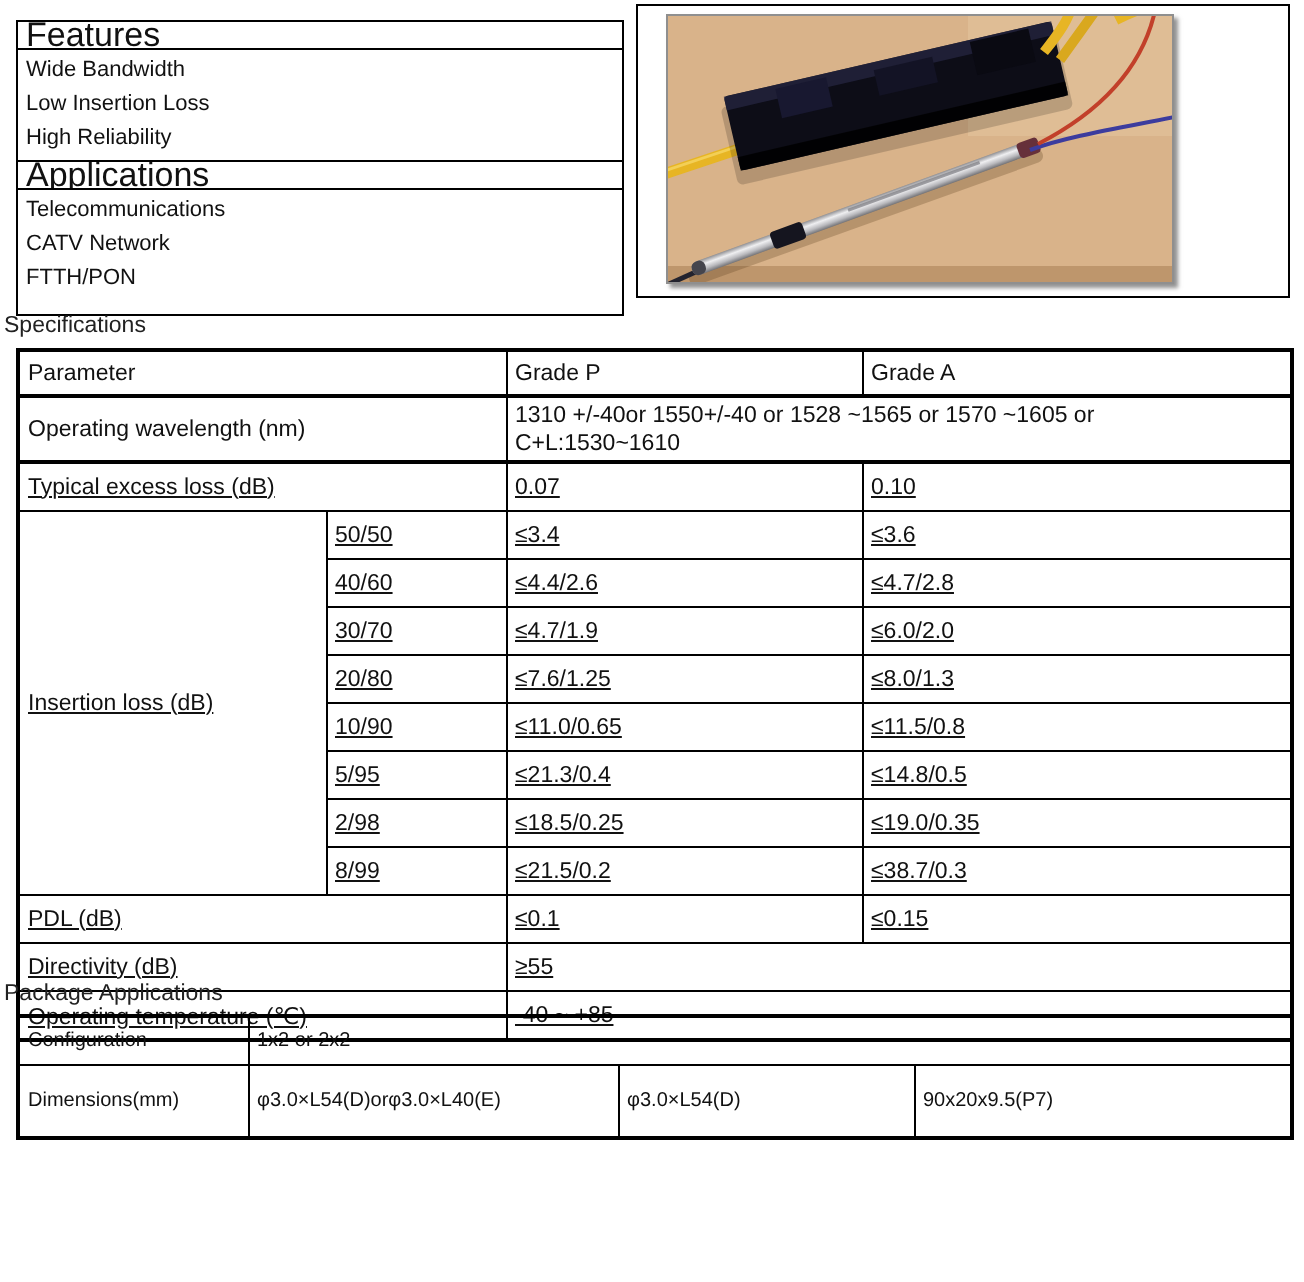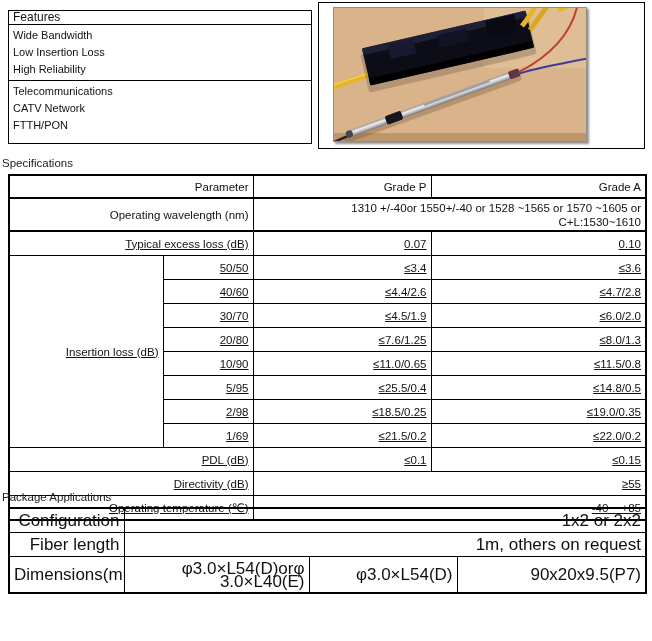--- a/index.html
+++ b/index.html
@@ -2,27 +2,27 @@
 <html><head>
 <meta charset="utf-8">
 <style>
   html,body{margin:0;padding:0;}
   body{
     width:652px;height:641px;background:#ffffff;position:relative;
     font-family:"Liberation Sans","DejaVu Sans",sans-serif;color:#111;
     overflow:hidden;
   }
   table{border-collapse:collapse;table-layout:fixed;}
-  td{border:1px solid #000;font-size:11.5px;text-align:right;
+  td{border:1px solid #000;font-size:11.5px;text-align:left;
      padding:1px 4px;vertical-align:middle;color:#111;overflow:hidden;}
 
   
   #features-table{position:absolute;left:8px;top:10px;width:304px;}
   #features-table td{text-align:left;padding:0 0 0 4px;}
-  #features-table td.hd{height:13px;line-height:13px;font-size:12px;}
+  #features-table td.hd{height:13px;line-height:13px;font-size:17px;}
   #features-table td.items{font-size:11px;line-height:17px;padding:2px 0 2px 4px;vertical-align:top;}
   #features-table td.items1{height:50px;margin-top:36px;}
   #features-table td.items2{height:58px;}
 
   
   #photo-cell{position:absolute;left:318px;top:2px;width:325px;height:145px;
     border:1px solid #000;background:#fff;}
   #photo-frame{position:absolute;left:14px;top:4px;width:252px;height:133px;
     border:1px solid #8f8f8f;box-shadow:2px 2px 2px rgba(110,110,110,.75);
     overflow:hidden;background:#d9b38a;}
@@ -35,41 +35,44 @@
   
   #spec-table{position:absolute;left:8px;top:174px;width:637px;border:2px solid #000;}
   #spec-table tr.h19 td{height:19px;}
   #spec-table tr.h21 td{height:21px;text-decoration:underline;}
   #spec-table tr.wl td{height:29px;line-height:14px;}
   #spec-table tr.thickb td{border-bottom-width:2px;}
   .wl-span{display:inline-block;max-width:340px;}
 
   
   #pkg-table{position:absolute;left:8px;top:507px;width:637px;border:2px solid #000;}
-  #pkg-table td{font-size:17px;}
+  #pkg-table td{font-size:10px;}
   #pkg-table tr.h21 td{height:21px;}
   #pkg-table tr.h29 td{height:29px;line-height:13px;}
   #pkg-table tr.h33 td{height:33px;line-height:13px;}
   .wrap-150{display:inline-block;max-width:125px;}
   .wrap-dim{display:inline-block;max-width:132px;word-break:break-all;}
 </style>
 </head>
 <body>
 
 <table id="features-table">
   <tbody>
       <tr>
         <td class="hd">Features</td>
       </tr>
   <tr>
         <td class="items items1">
     <div>Wide Bandwidth</div>
     <div>Low Insertion Loss</div>
     <div>High Reliability</div>
   </td>
+      </tr>
+  <tr>
+        <td class="hd">Applications</td>
       </tr>
   <tr>
         <td class="items items2">
     <div>Telecommunications</div>
     <div>CATV Network</div>
     <div>FTTH/PON</div>
   </td>
       </tr>
 </tbody>
   </table>
@@ -159,47 +162,47 @@
     <td>≤3.4</td>
     <td>≤3.6</td>
   </tr>
   <tr class="h21">
     <td>40/60</td>
     <td>≤4.4/2.6</td>
     <td>≤4.7/2.8</td>
   </tr>
   <tr class="h21">
     <td>30/70</td>
-    <td>≤4.5/1.9</td>
+    <td>≤4.7/1.9</td>
     <td>≤6.0/2.0</td>
   </tr>
   <tr class="h21">
     <td>20/80</td>
     <td>≤7.6/1.25</td>
     <td>≤8.0/1.3</td>
   </tr>
   <tr class="h21">
     <td>10/90</td>
     <td>≤11.0/0.65</td>
     <td>≤11.5/0.8</td>
   </tr>
   <tr class="h21">
     <td>5/95</td>
-    <td>≤25.5/0.4</td>
+    <td>≤21.3/0.4</td>
     <td>≤14.8/0.5</td>
   </tr>
   <tr class="h21">
     <td>2/98</td>
     <td>≤18.5/0.25</td>
     <td>≤19.0/0.35</td>
   </tr>
   <tr class="h21">
-    <td>1/69</td>
+    <td>8/99</td>
     <td>≤21.5/0.2</td>
-    <td>≤22.0/0.2</td>
+    <td>≤38.7/0.3</td>
   </tr>
   <tr class="h21">
     <td colspan="2">PDL (dB)</td>
     <td>≤0.1</td>
     <td>≤0.15</td>
   </tr>
   <tr class="h21">
     <td colspan="2">Directivity (dB)</td>
     <td colspan="2">≥55</td>
   </tr>
@@ -217,24 +220,20 @@
       <col style="width:115px">
       <col style="width:185px">
       <col style="width:148px">
       <col style="width:189px">
     </colgroup>
   <tbody>
       <tr class="h21">
     <td>Configuration</td>
     <td colspan="3">1x2 or 2x2</td>
   </tr>
-  <tr class="h21">
-    <td>Fiber length</td>
-    <td colspan="3">1m, others on request</td>
-  </tr>
   <tr class="h33">
     <td>Dimensions(mm)</td>
     <td><span class="wrap-dim">φ3.0×L54(D)orφ3.0×L40(E)</span></td>
     <td>φ3.0×L54(D)</td>
     <td>90x20x9.5(P7)</td>
   </tr>
 </tbody>
   </table>
 
 </body></html>

